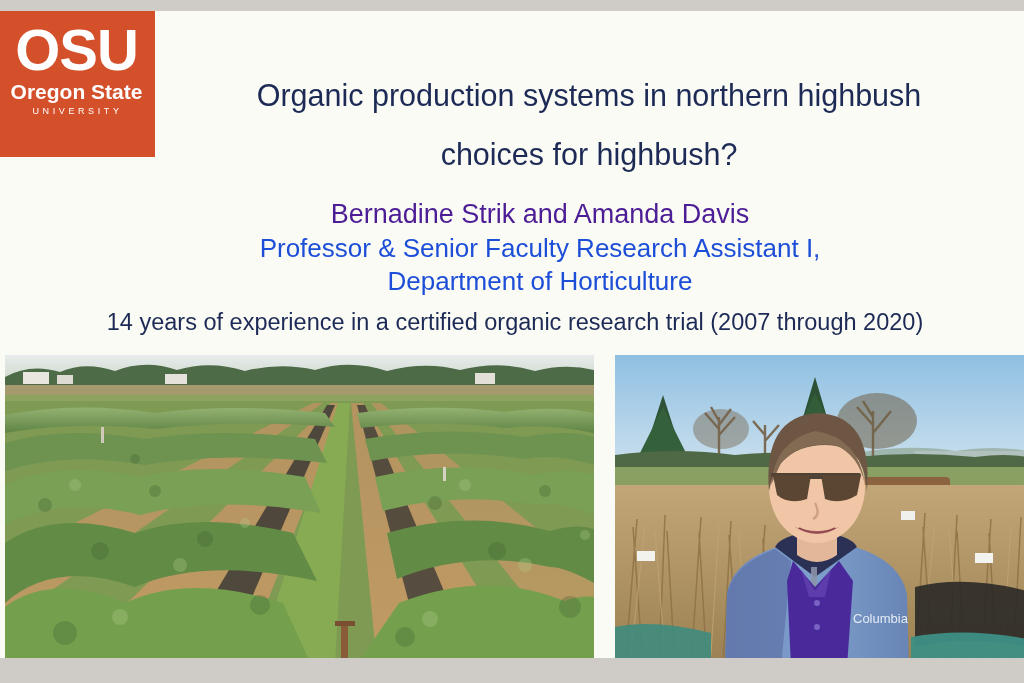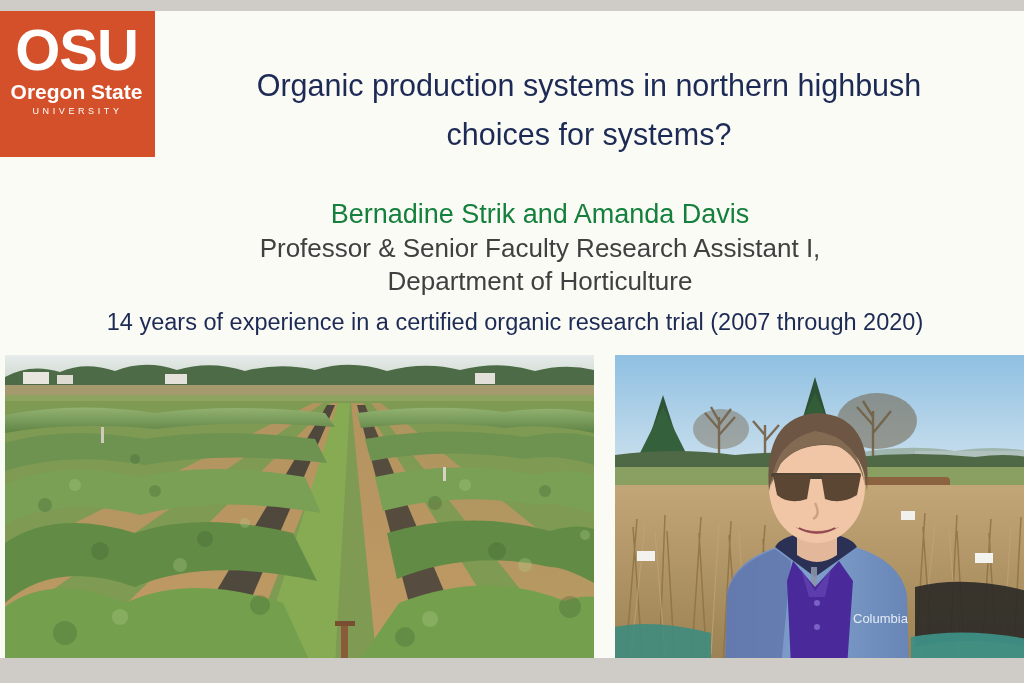--- a/index.html
+++ b/index.html
@@ -98,40 +98,40 @@
     left: 160px;
     top: 46px;
     width: 858px;
     text-align: center;
   }
   .slide-title {
     color: #1c2a55;
     font-size: 30.5px;
     line-height: 1.33;
     font-weight: normal;
-    margin: 8px;
+    margin: 18px;
     font-family: "Liberation Sans", sans-serif;
   }
 
   #authors-block {
     position: absolute;
     left: 110px;
     top: 186px;
     width: 860px;
     text-align: center;
   }
   .author-line {
-    color: #15803d;
+    color: #4c1d95;
     font-size: 27px;
     line-height: 1.3;
     margin: 0;
     font-family: "Liberation Sans", sans-serif;
   }
   .affil-line {
-    color: #404040;
+    color: #1d4ed8;
     font-size: 26px;
     line-height: 1.26;
     margin: 0;
     font-family: "Liberation Sans", sans-serif;
   }
 
   #experience-line {
     position: absolute;
     left: 12px;
     top: 298px;
@@ -172,21 +172,21 @@
   <div id="slide-canvas">
 
     <div id="osu-logo">
       <div class="osu-mark">OSU</div>
       <div class="osu-state">Oregon State</div>
       <div class="osu-university">UNIVERSITY</div>
     </div>
 
     <div id="title-block">
       <div class="slide-title">Organic production systems in northern highbush</div>
-      <div class="slide-title">choices for systems?</div>
+      <div class="slide-title">choices for highbush?</div>
     </div>
 
     <div id="authors-block">
       <div class="author-line">Bernadine Strik and Amanda Davis</div>
       <div class="affil-line">Professor &amp; Senior Faculty Research Assistant I,</div>
       <div class="affil-line">Department of Horticulture</div>
     </div>
 
     <div id="experience-line">14 years of experience in a certified organic research trial (2007 through 2020)</div>
 

